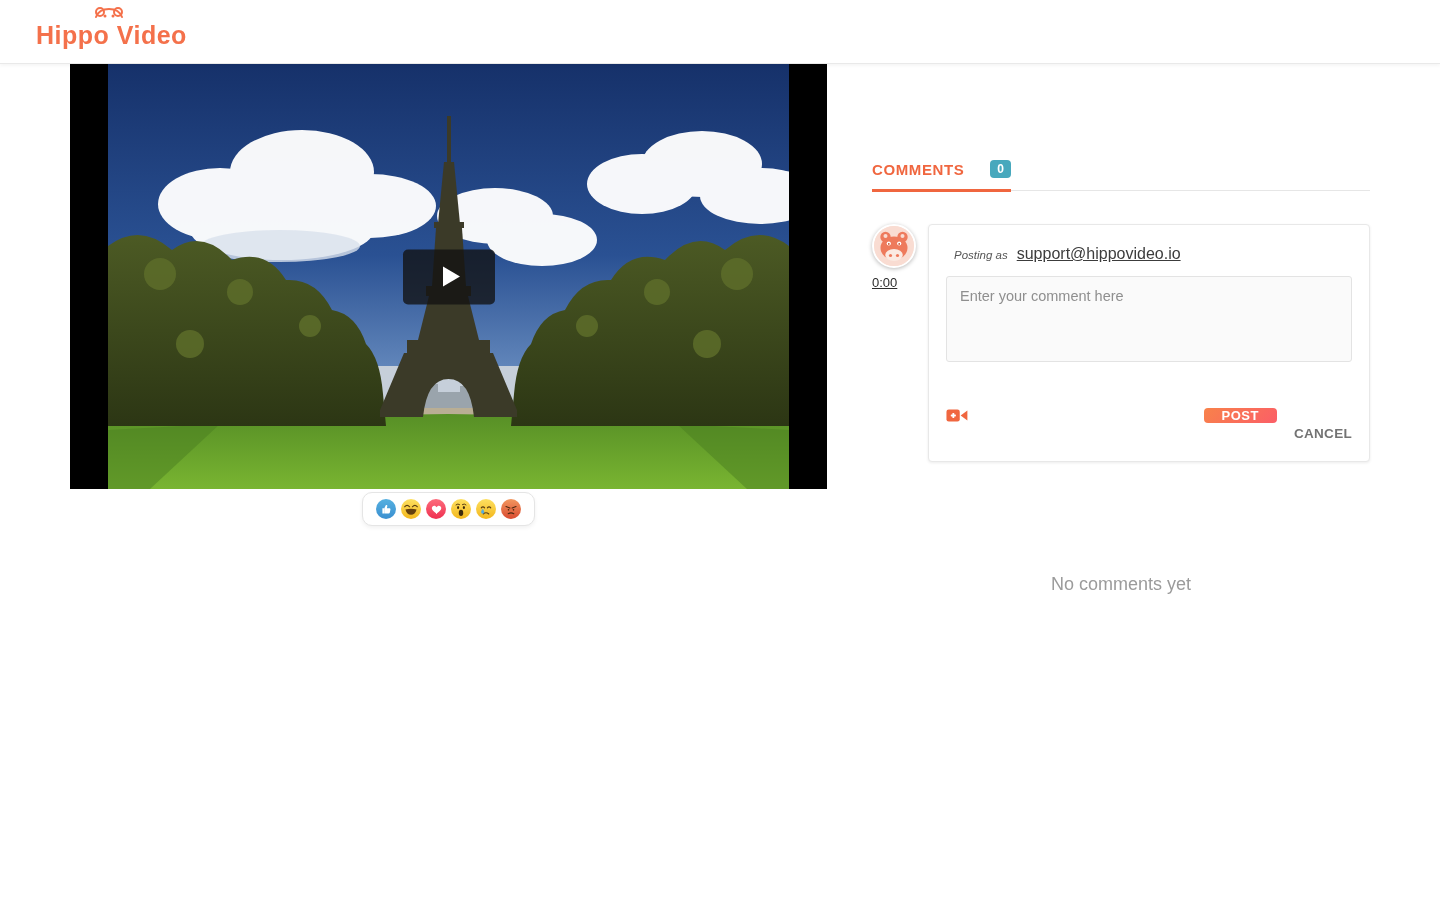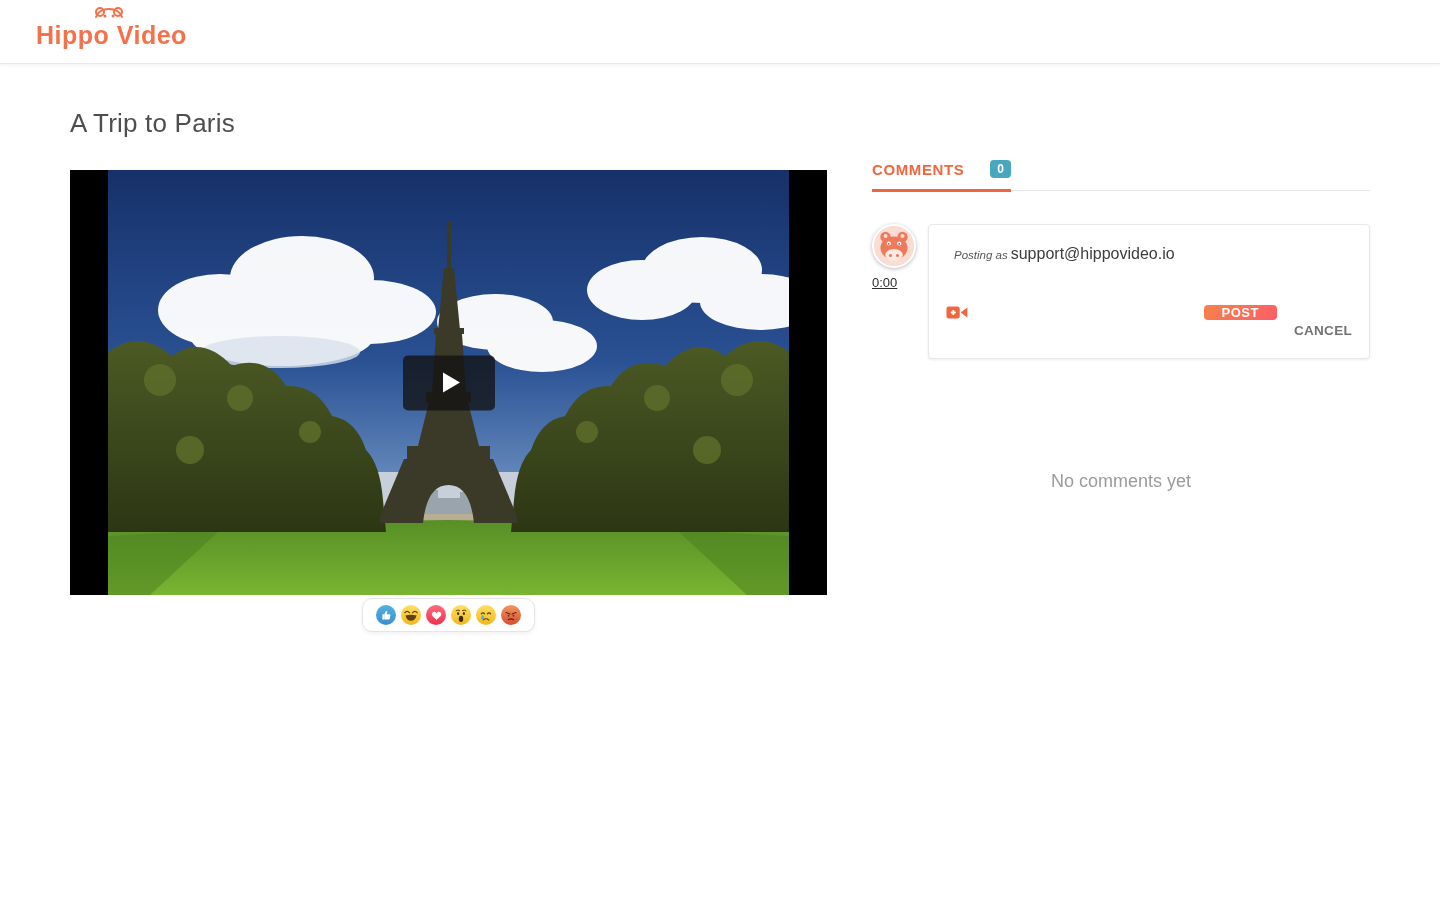--- a/index.html
+++ b/index.html
@@ -54,21 +54,21 @@
   .avatar { width: 44px; height: 44px; border-radius: 50%; background: #f9dcd2;
     border: 2px solid #fff; box-shadow: 0 1px 4px rgba(0,0,0,0.28); overflow: hidden; }
   .avatar svg { display: block; width: 40px; height: 40px; }
   .timestamp-link { margin-top: 7px; font-size: 13px; color: #2d2d2d;
     text-decoration: underline; cursor: pointer; }
 
   .comment-card { flex: 1 1 auto; background: #fff; border: 1px solid #e8e8e8;
     border-radius: 4px; box-shadow: 0 1px 3px rgba(0,0,0,0.08); padding: 18px 17px 20px 17px; }
   .posting-row { display: flex; align-items: baseline; margin: 2px 0 13px 8px; text-align: right; }
   .posting-label { font-style: italic; font-size: 11.5px; color: #555; }
-  .posting-email { font-size: 16px; color: #3c3c3c; margin-left: 3px; }
+  .posting-email { font-size: 16px; color: #3c3c3c; margin-left: 9px; text-decoration: underline; }
   .comment-textarea { width: 100%; height: 86px; background: #fafafa;
     border: 1px solid #e3e3e3; border-radius: 3px; padding: 11px 13px;
     font-family: "Liberation Sans", sans-serif; font-size: 14.5px; color: #444; resize: none; outline: none; }
   .comment-textarea::placeholder { color: #8f8f8f; }
   .card-footer { display: flex; align-items: center; margin-top: 24px; }
   .video-plus-btn { cursor: pointer; display: inline-flex; }
   .footer-spacer { flex: 1 1 auto; }
   .post-btn { background: linear-gradient(135deg, #f8824a 0%, #fb5e67 100%);
     color: #fff; border: none; border-radius: 4px; padding: 0 18px;
     font-family: "Liberation Sans", sans-serif; font-size: 13px; font-weight: 700;
@@ -92,21 +92,20 @@
       </g>
       <circle cx="13" cy="11" r="1.5" fill="#f4714b"></circle>
       <circle cx="21" cy="11" r="1.5" fill="#f4714b"></circle>
     </svg>
   </div>
 </div>
 
 <div class="main">
 
   <div class="left-col">
-    <h1 class="page-title">A Trip to Paris</h1>
 
     <div class="video-player">
       <svg class="scene" viewBox="0 0 757 425" preserveAspectRatio="none">
         <defs>
           <linearGradient id="sky" x1="0" y1="0" x2="0" y2="1">
             <stop offset="0" stop-color="#16316a"></stop>
             <stop offset="0.45" stop-color="#2a5193"></stop>
             <stop offset="0.78" stop-color="#6f93c4"></stop>
             <stop offset="1" stop-color="#b9c9dd"></stop>
           </linearGradient>
@@ -309,20 +308,21 @@
           </svg>
         </div>
         <span class="timestamp-link">0:00</span>
       </div>
 
       <div class="comment-card">
         <div class="posting-row">
           <span class="posting-label">Posting as</span>
           <span class="posting-email">support@hippovideo.io</span>
         </div>
+        <textarea class="comment-textarea" placeholder="Enter your comment here" style=""></textarea>
         <div class="card-footer">
           <span class="video-plus-btn">
             <svg width="22" height="19" viewBox="0 0 24 20">
               <rect x="0.5" y="3.5" width="14.5" height="13" rx="2.5" fill="#f0663f"></rect>
               <rect x="5.2" y="9" width="5.6" height="2" rx="0.6" fill="#fff"></rect>
               <rect x="7" y="7.2" width="2" height="5.6" rx="0.6" fill="#fff"></rect>
               <path d="M16 10 L23.3 4.6 L23.3 15.4 Z" fill="#f0663f"></path>
             </svg>
           </span>
           <span class="footer-spacer"></span>

